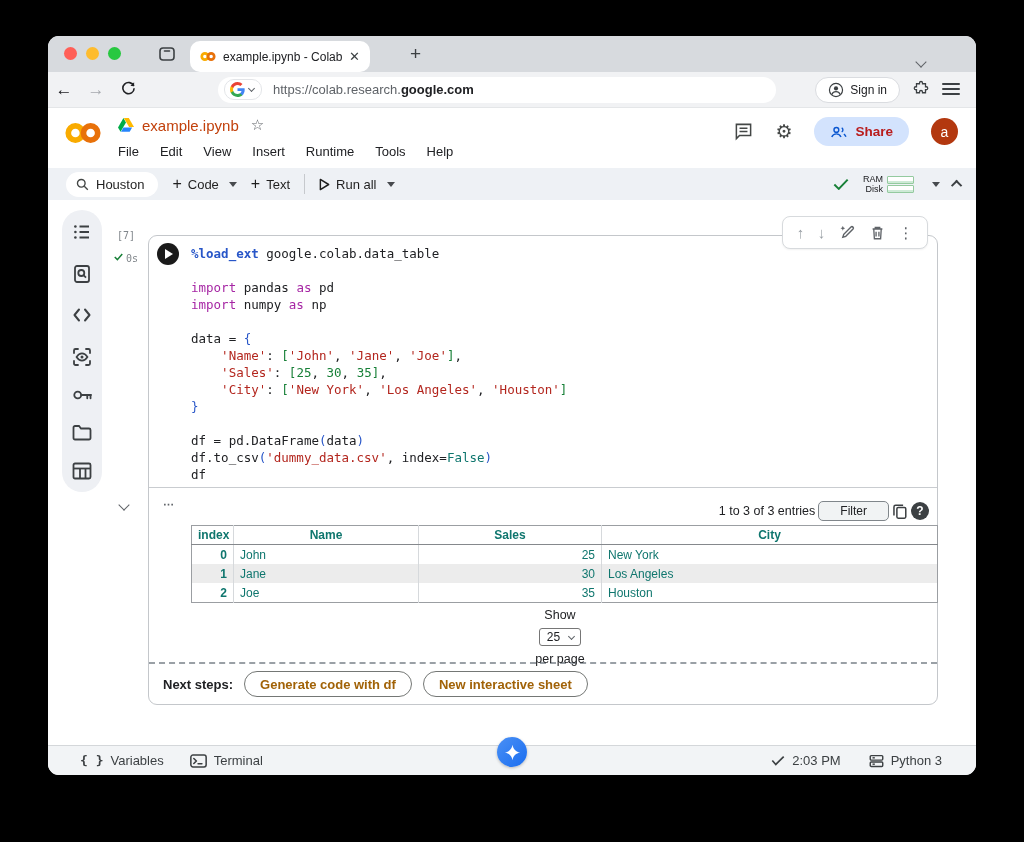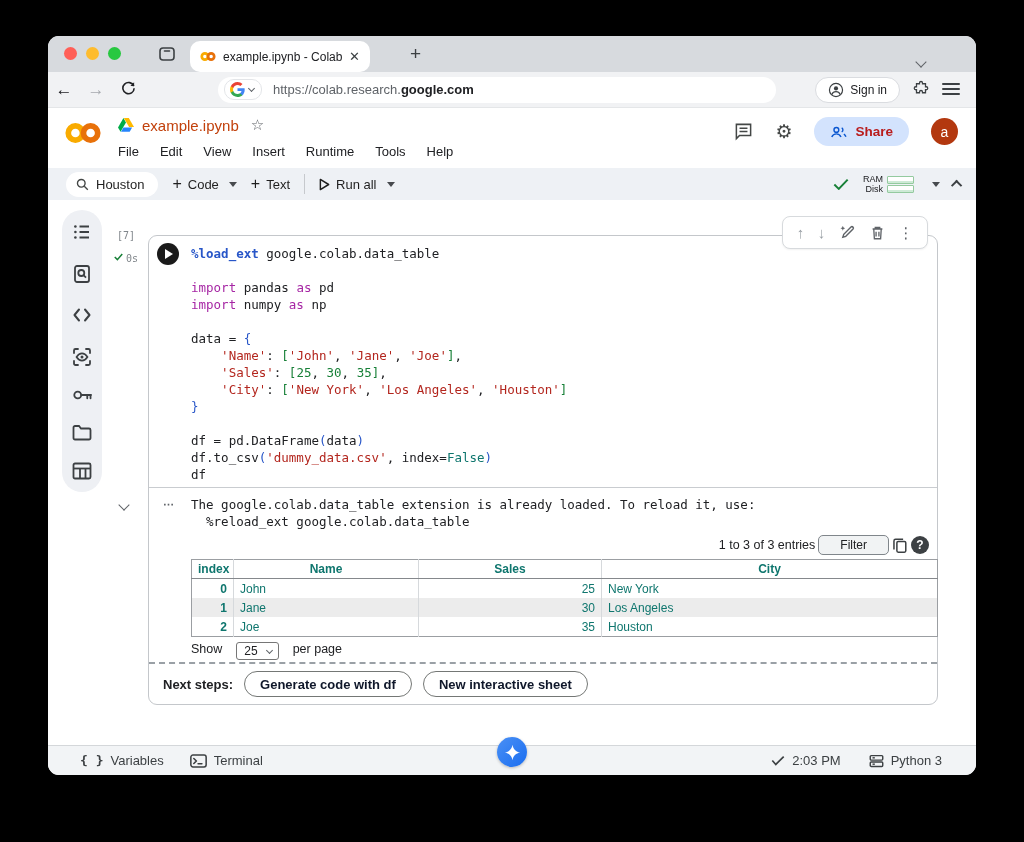--- a/index.html
+++ b/index.html
@@ -85,27 +85,27 @@
   .help-circ { width:18px; height:18px; border-radius:50%; background:#3c4043; color:#fff; font-size:12px; font-weight:700; display:flex; align-items:center; justify-content:center; }
 
   table.df { border-collapse:collapse; width:746px; font-size:12px; color:#0f766e; table-layout:fixed; margin-top:2px; }
   table.df th { font-weight:700; text-align:center; border-bottom:1px solid #85888c; padding:2px 6px; }
   table.df td { padding:2.5px 6px; }
   table.df { border:1px solid #9b9ea2; }
   table.df td + td, table.df th + th { border-left:1px solid #d6d9dc; }
   table.df tr.stripe { background:#ececec; }
   .al-r { text-align:right; } .al-l { text-align:left; } .b { font-weight:700; }
 
-  .show-row { display:flex; gap:14px; margin-top:5px; font-size:12.5px; color:#202124; }
+  .show-row { display:flex; align-items:center; gap:6px; margin-top:5px; font-size:12.5px; color:#202124;flex-direction:column; }
   .page-select { border:1px solid #767676; border-radius:3px; background:#fff; padding:1px 20px 1px 7px; font-size:12px; position:relative; }
   .page-select .chev { position:absolute; right:6px; top:5px; width:5px; height:5px; border-width:1.5px; }
 
   .next-steps { height:42px; border-top:2px dashed #9aa0a6; display:flex; align-items:center; gap:11px; padding-left:14px; }
   .ns-label { font-size:13px; font-weight:700; color:#202124; }
-  .ns-btn { border:1px solid #747775; border-radius:16px; padding:4.5px 15px; color:#0f172a; font-size:13px; font-weight:700; background:#fff; }
+  .ns-btn { border:1px solid #747775; border-radius:16px; padding:4.5px 15px; color:#a16207; font-size:13px; font-weight:700; background:#fff; }
 
   .out-collapse { position:absolute; left:72px; top:295px; width:12px; height:12px; }
 
   
   .statusbar { position:relative; height:30px; background:#f2f4f6; border-top:1px solid #d4d7da; display:flex; align-items:center; font-size:13px; color:#3c4043; }
   .sb-left { display:flex; gap:26px; padding-left:32px; }
   .sb-right { position:absolute; right:34px; display:flex; gap:28px; }
   .sb-item { display:flex; align-items:center; gap:7px; }
   .braces { font-family:"DejaVu Sans Mono", monospace; font-size:13px; font-weight:700; }
   .gemini { position:absolute; left:449px; top:701px; width:30px; height:30px; border-radius:50%; background:linear-gradient(135deg,#4a90f5,#1a6df0); display:flex; align-items:center; justify-content:center; box-shadow:0 1px 3px rgba(0,0,0,.25); }
@@ -337,21 +337,20 @@
 
       <div class="code-area">
         <div class="run-btn">
             <span class="tri"></span>
           </div>
         <div class="code"><div><span class="tk-magic">%load_ext</span><span class="tk-def"> google.colab.data_table</span></div><div>&nbsp;</div><div><span class="tk-kw">import</span><span class="tk-def"> pandas </span><span class="tk-kw">as</span><span class="tk-def"> pd</span></div><div><span class="tk-kw">import</span><span class="tk-def"> numpy </span><span class="tk-kw">as</span><span class="tk-def"> np</span></div><div>&nbsp;</div><div><span class="tk-def">data = </span><span class="tk-brk">{</span></div><div><span class="tk-def">    </span><span class="tk-str">'Name'</span><span class="tk-def">: </span><span class="tk-sqb">[</span><span class="tk-str">'John'</span><span class="tk-def">, </span><span class="tk-str">'Jane'</span><span class="tk-def">, </span><span class="tk-str">'Joe'</span><span class="tk-sqb">]</span><span class="tk-def">,</span></div><div><span class="tk-def">    </span><span class="tk-str">'Sales'</span><span class="tk-def">: </span><span class="tk-sqb">[</span><span class="tk-num">25</span><span class="tk-def">, </span><span class="tk-num">30</span><span class="tk-def">, </span><span class="tk-num">35</span><span class="tk-sqb">]</span><span class="tk-def">,</span></div><div><span class="tk-def">    </span><span class="tk-str">'City'</span><span class="tk-def">: </span><span class="tk-sqb">[</span><span class="tk-str">'New York'</span><span class="tk-def">, </span><span class="tk-str">'Los Angeles'</span><span class="tk-def">, </span><span class="tk-str">'Houston'</span><span class="tk-sqb">]</span></div><div><span class="tk-brk">}</span></div><div>&nbsp;</div><div><span class="tk-def">df = pd.DataFrame</span><span class="tk-brk">(</span><span class="tk-def">data</span><span class="tk-brk">)</span></div><div><span class="tk-def">df.to_csv</span><span class="tk-brk">(</span><span class="tk-str">'dummy_data.csv'</span><span class="tk-def">, index=</span><span class="tk-bool">False</span><span class="tk-brk">)</span></div><div><span class="tk-def">df</span></div></div>
       </div>
 
       <div class="output-area">
         <div class="out-kebab">⋯</div>
-        <div class="out-text"><div>The google.colab.data_table extension is already loaded. To reload it, use:</div><div>  %reload_ext google.colab.data_table</div></div>
         <div class="entries-row">
           <span class="entries-label">1 to 3 of 3 entries</span>
           <span class="filter-btn">Filter</span>
           <svg width="16" height="17" viewBox="0 0 18 19">
               <rect x="5.5" y="5" width="10" height="12" rx="1.5" fill="none" stroke="#3c4043" stroke-width="1.7"></rect>
               <path d="M12.5 2.5H4A1.8 1.8 0 0 0 2.2 4.3V14" fill="none" stroke="#3c4043" stroke-width="1.7"></path>
             </svg>
           <div class="help-circ">?</div>
         </div>
         <table class="df">

